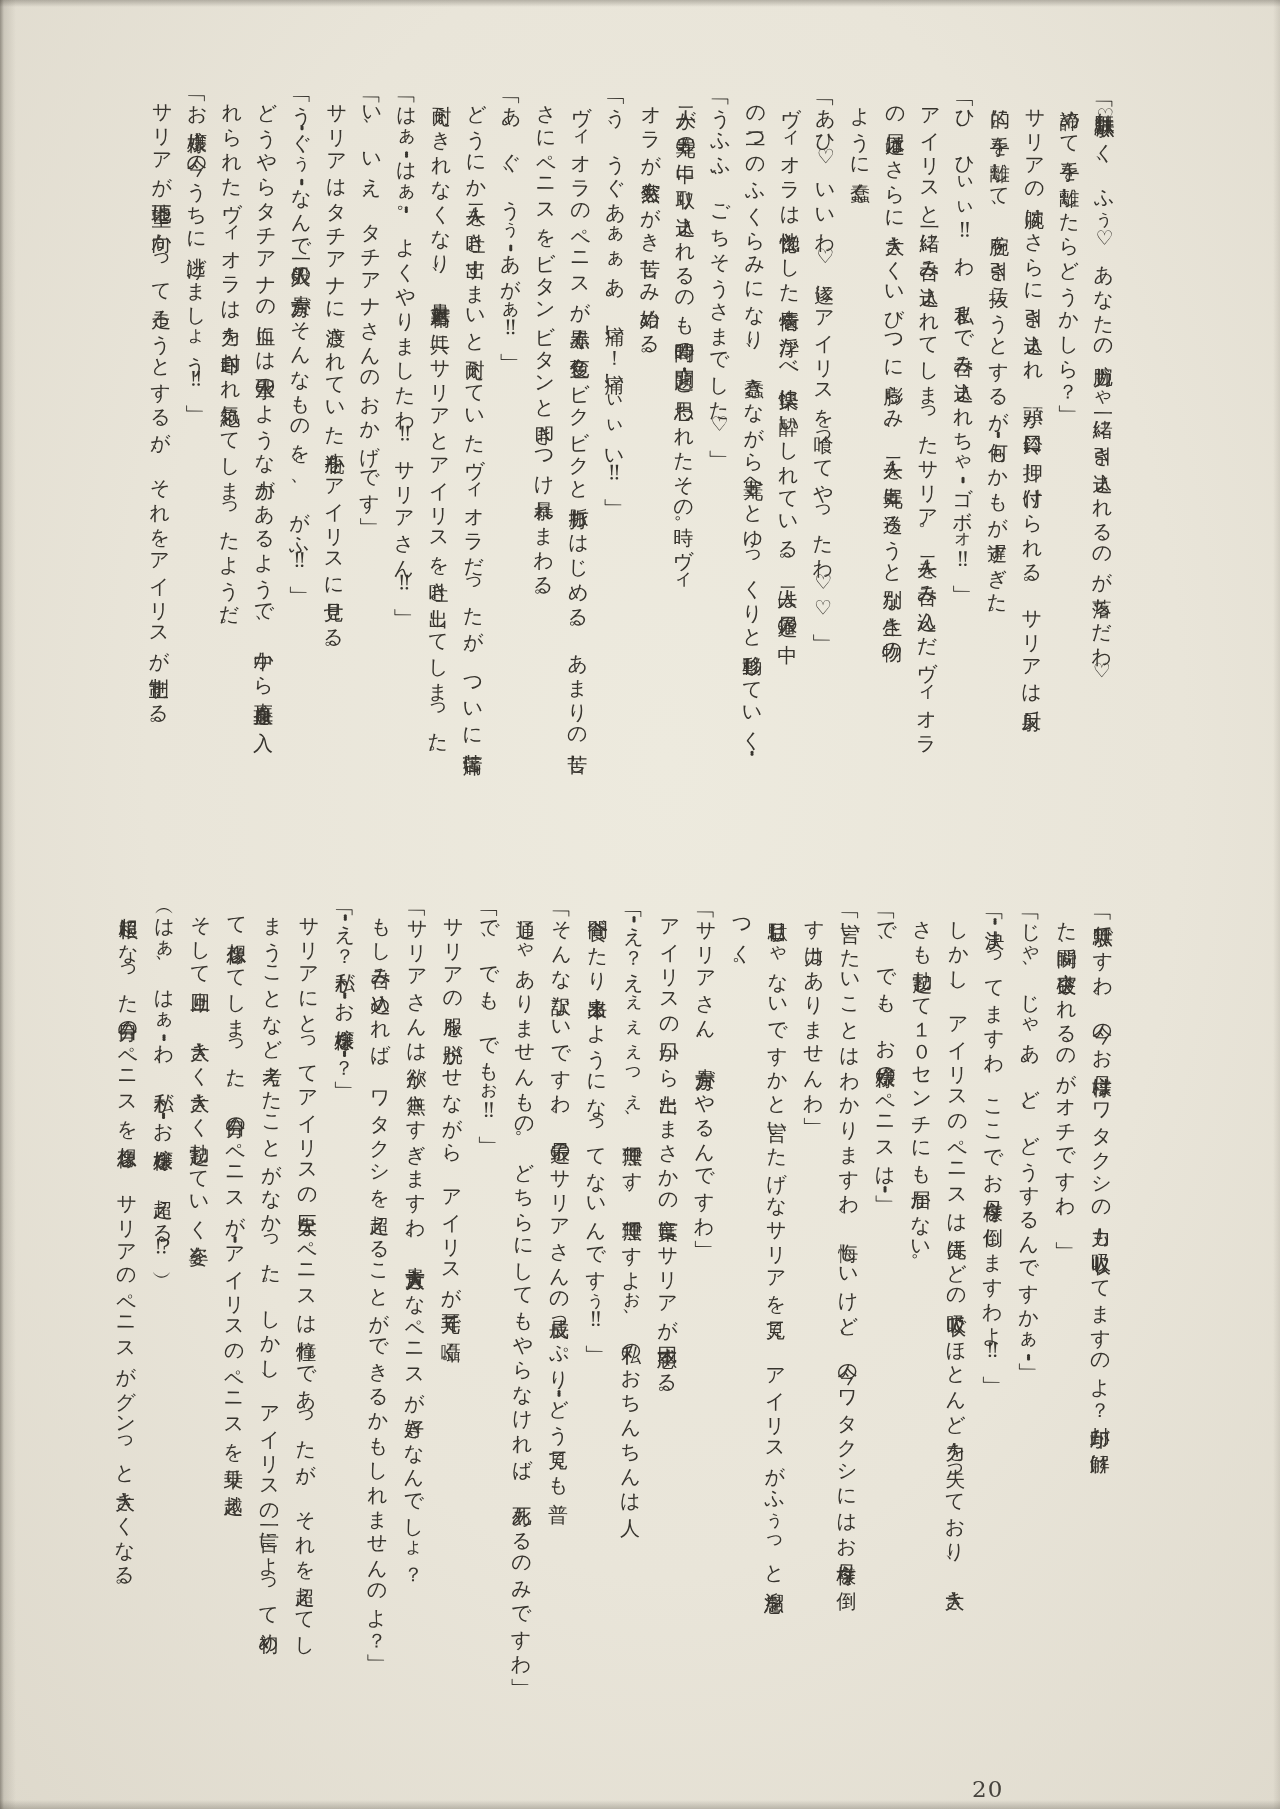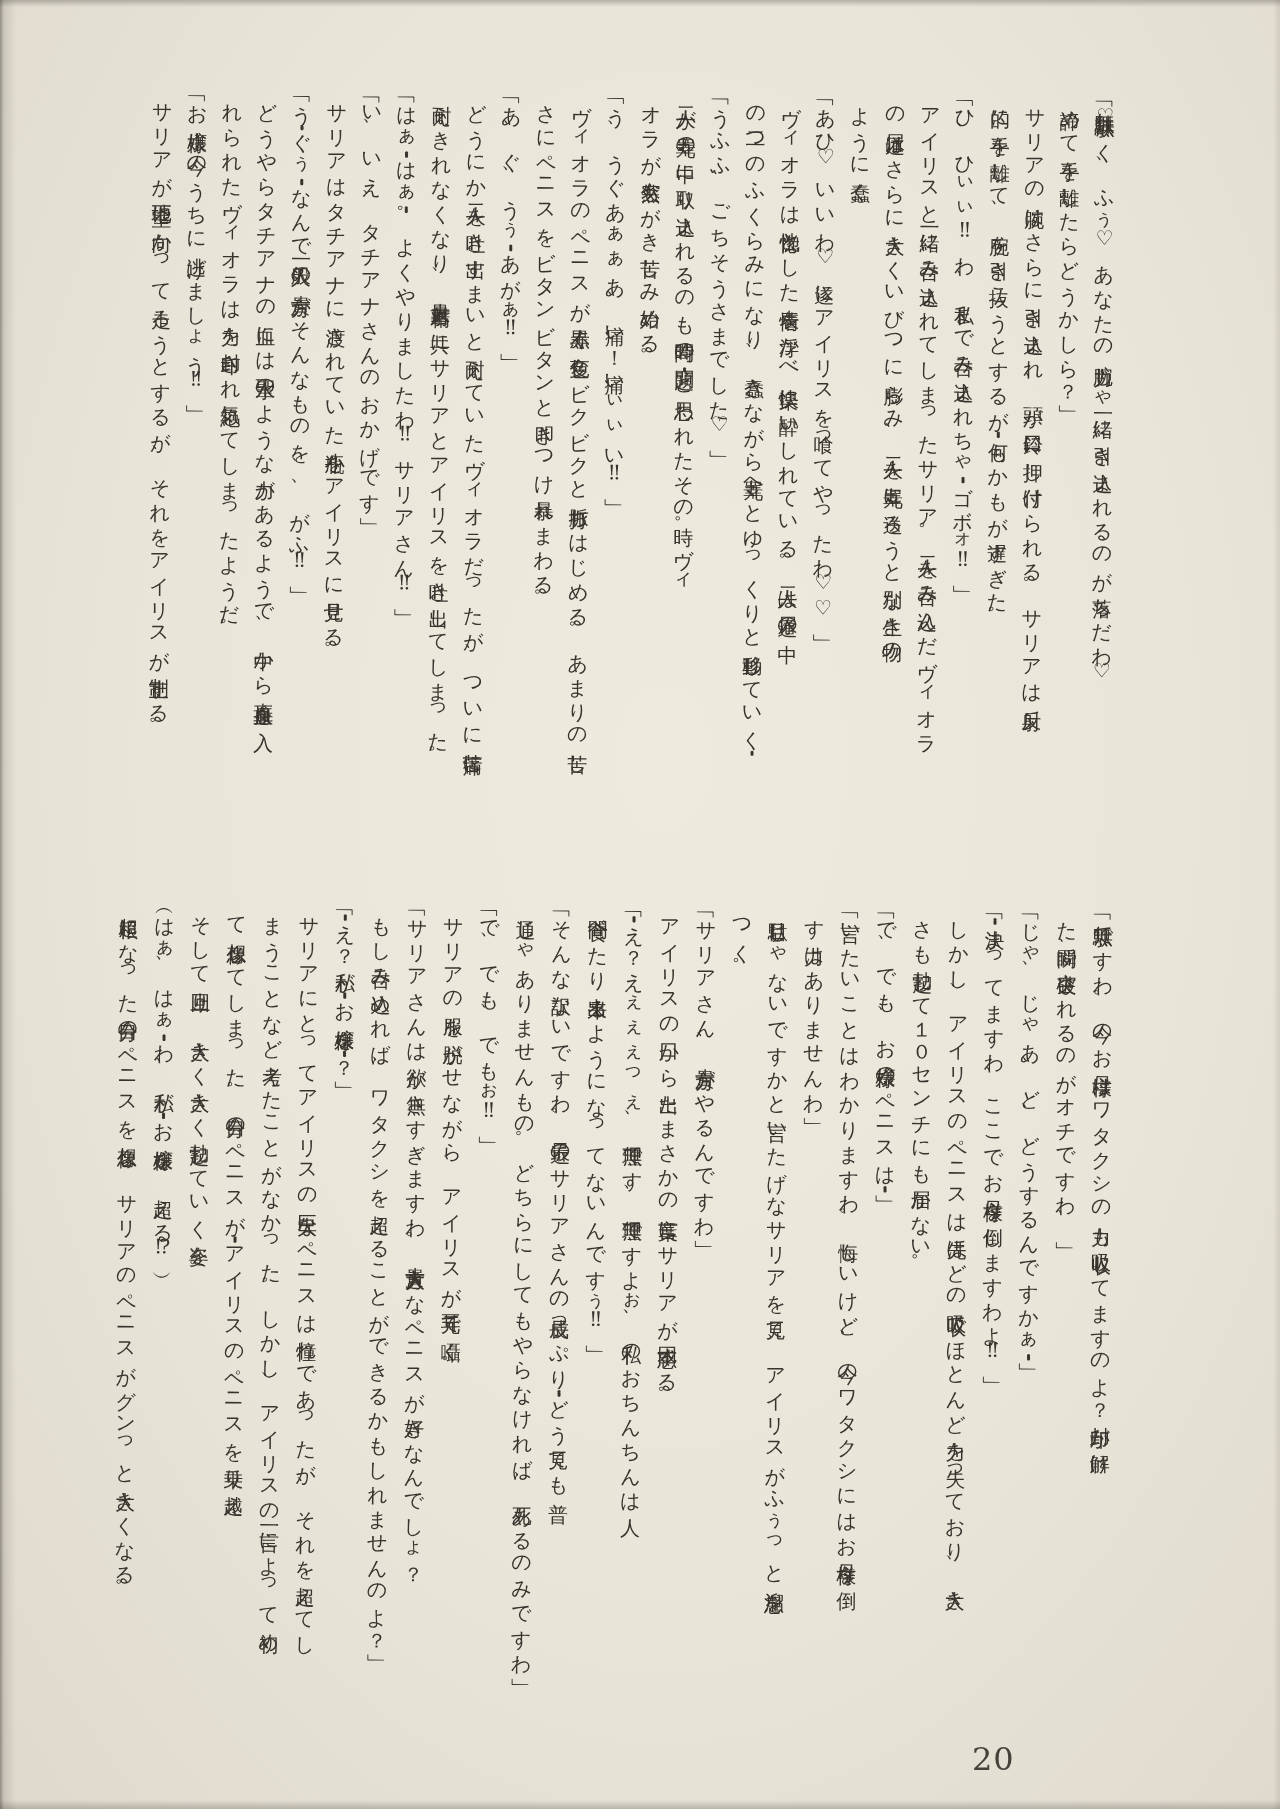--- a/index.html
+++ b/index.html
@@ -29,22 +29,22 @@
     color: #37342e;
     transform: rotate(0.35deg);
     transform-origin: top right;
     white-space: nowrap;
   }
   .vtext p { margin: 0; padding: 0; }
   #top-block    { top: 95px;  right: 158px; height: 800px; line-height: 34.9px; }
   #bottom-block { top: 908px; right: 158px; height: 830px; line-height: 36.1px; }
   .page-number {
     position: absolute;
-    left: 972px; top: 1740px;
-    font-size: 32px;
+    left: 972px; top: 1776px;
+    font-size: 23px;
     letter-spacing: 1px;
     color: #45423c;
   }
 </style>
 </head>
 <body>
 
 <div class="page" style="background-color: rgb(232, 228, 216);">
   <div id="top-block" class="vtext" style="color: rgb(55, 52, 46);">
       <p>「無駄無駄♡く、ふぅ♡あなたの腕力じゃ一緒に引き込まれるのが落ちだわ♡</p>

